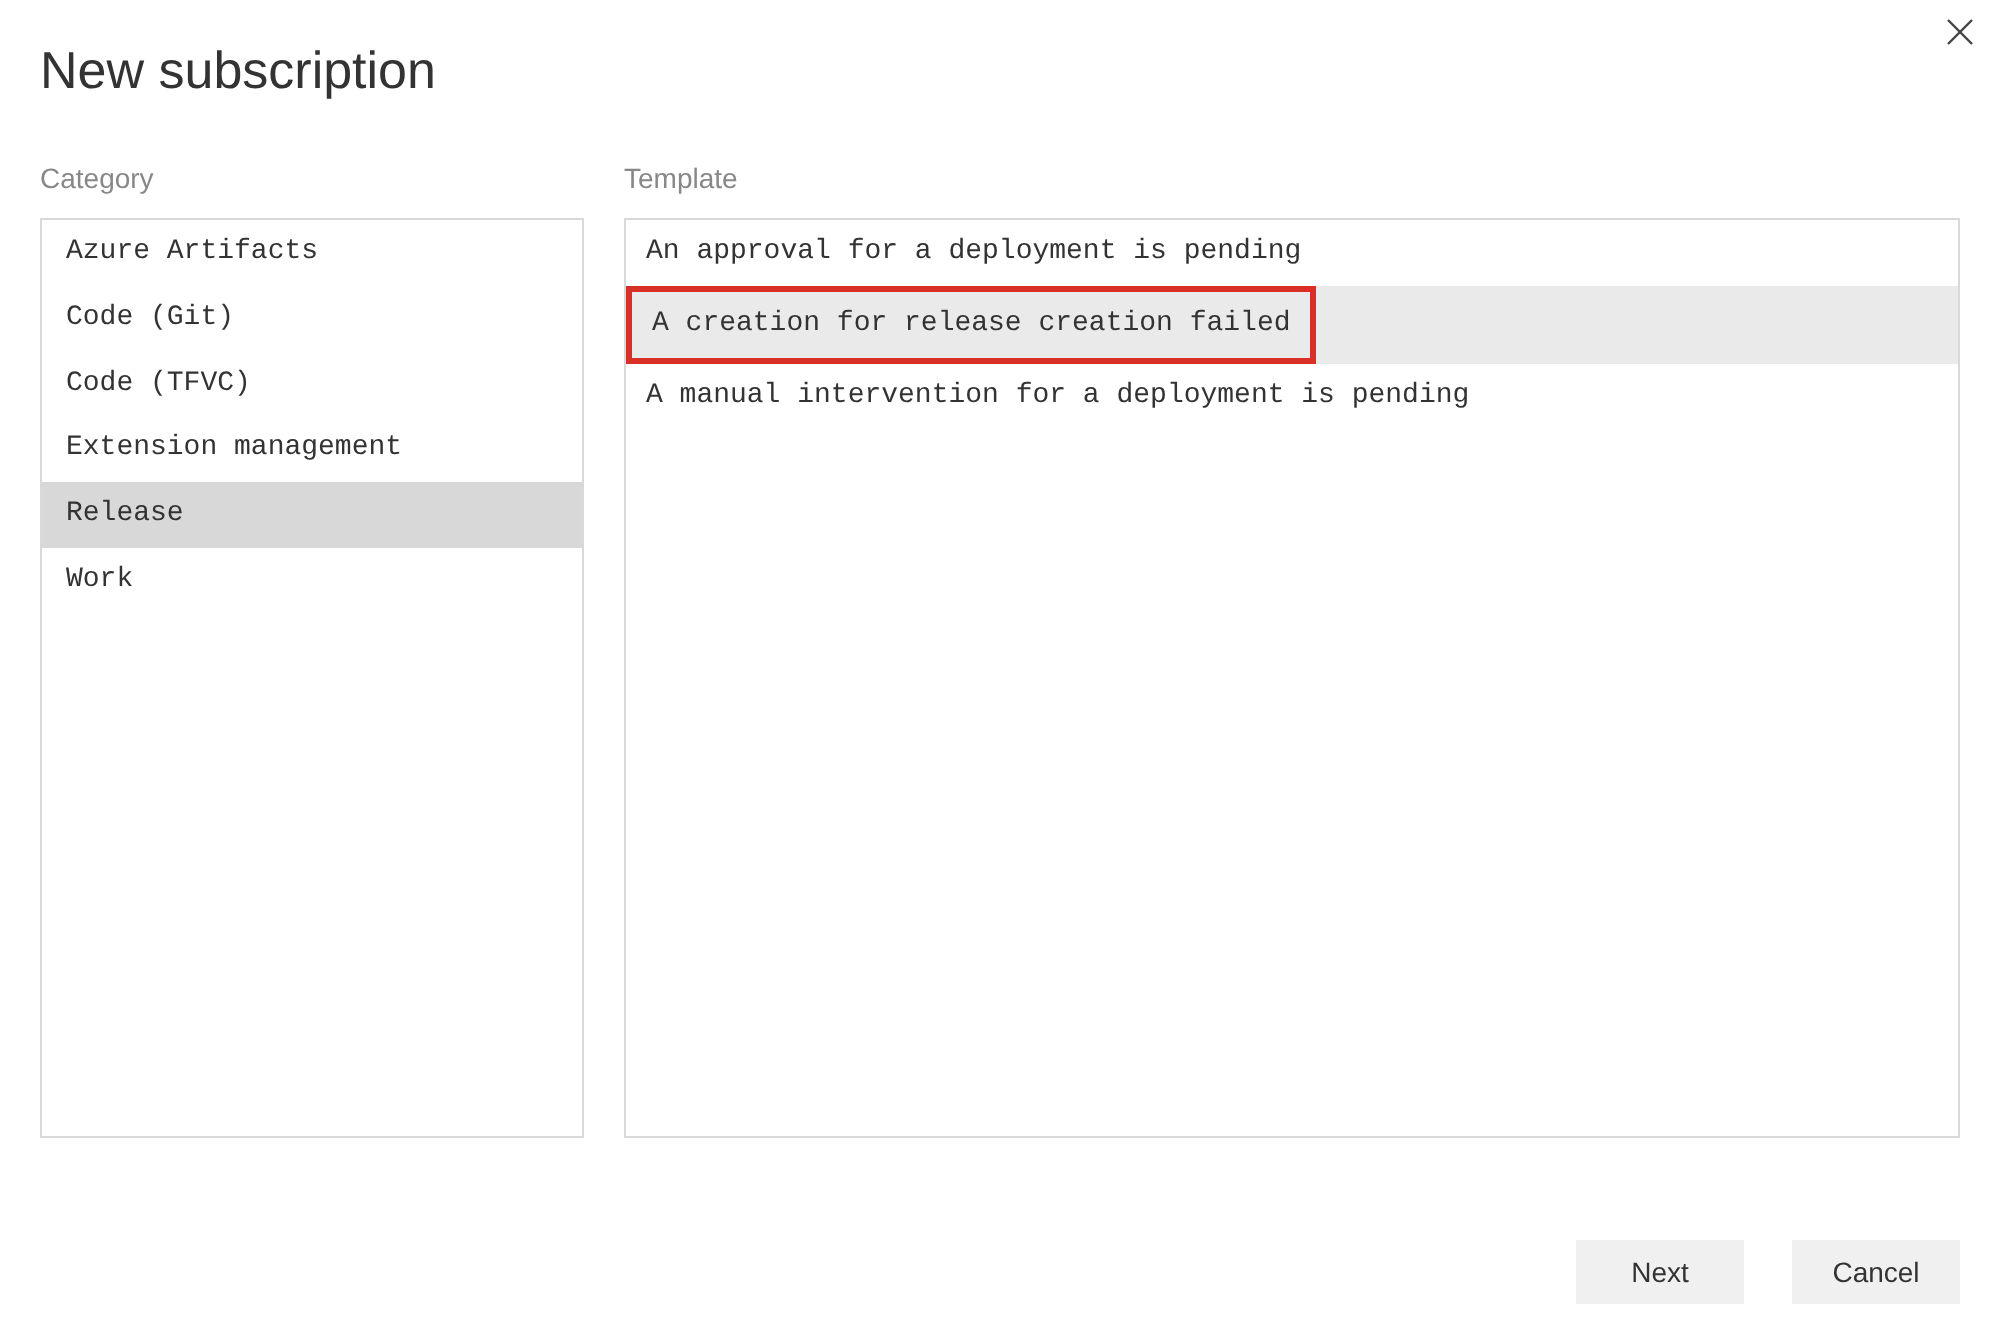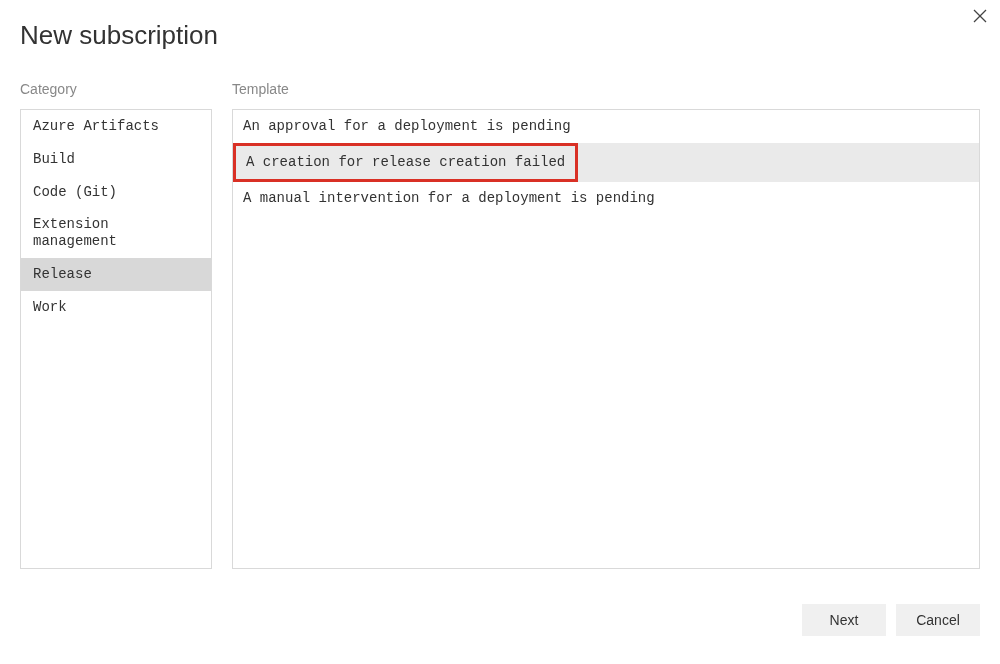--- a/index.html
+++ b/index.html
@@ -48,21 +48,21 @@
       display: flex;
       flex-direction: column;
     }
     .column-label {
       font-size: 14px;
       color: #888888;
       margin-bottom: 12px;
       font-weight: 400;
     }
     .category-col {
-      width: 192px;
+      width: 272px;
     }
     .template-col {
       flex: 1;
     }
     .listbox {
       border: 1px solid #d9d9d9;
       height: 460px;
       overflow: auto;
       background: #ffffff;
     }
@@ -87,24 +87,24 @@
     .highlight-wrapper {
       background: #eaeaea;
       line-height: 0;
     }
     .highlight-wrapper .list-item {
       display: inline-block;
       line-height: 1.2;
     }
     .footer {
       position: absolute;
-      bottom: 28px;
+      bottom: 12px;
       right: 20px;
       display: flex;
-      gap: 10px;
+      gap: 24px;
     }
     .btn {
       min-width: 84px;
       height: 32px;
       background: #f0f0f0;
       border: none;
       font-size: 14px;
       color: #333333;
       cursor: pointer;
       font-family: inherit;
@@ -120,22 +120,22 @@
   </svg>
 </div>
 
 <h1 class="dialog-title">New subscription</h1>
 
 <div class="content">
   <div class="column category-col">
     <div class="column-label">Category</div>
     <div class="listbox category-listbox">
       <div class="list-item">Azure Artifacts</div>
-      <div class="list-item">Build</div>
       <div class="list-item">Code (Git)</div>
+      <div class="list-item">Code (TFVC)</div>
       <div class="list-item">Extension management</div>
       <div class="list-item selected">Release</div>
       <div class="list-item">Work</div>
     </div>
   </div>
 
   <div class="column template-col">
     <div class="column-label">Template</div>
     <div class="listbox template-listbox">
       <div class="list-item">An approval for a deployment is pending</div>

